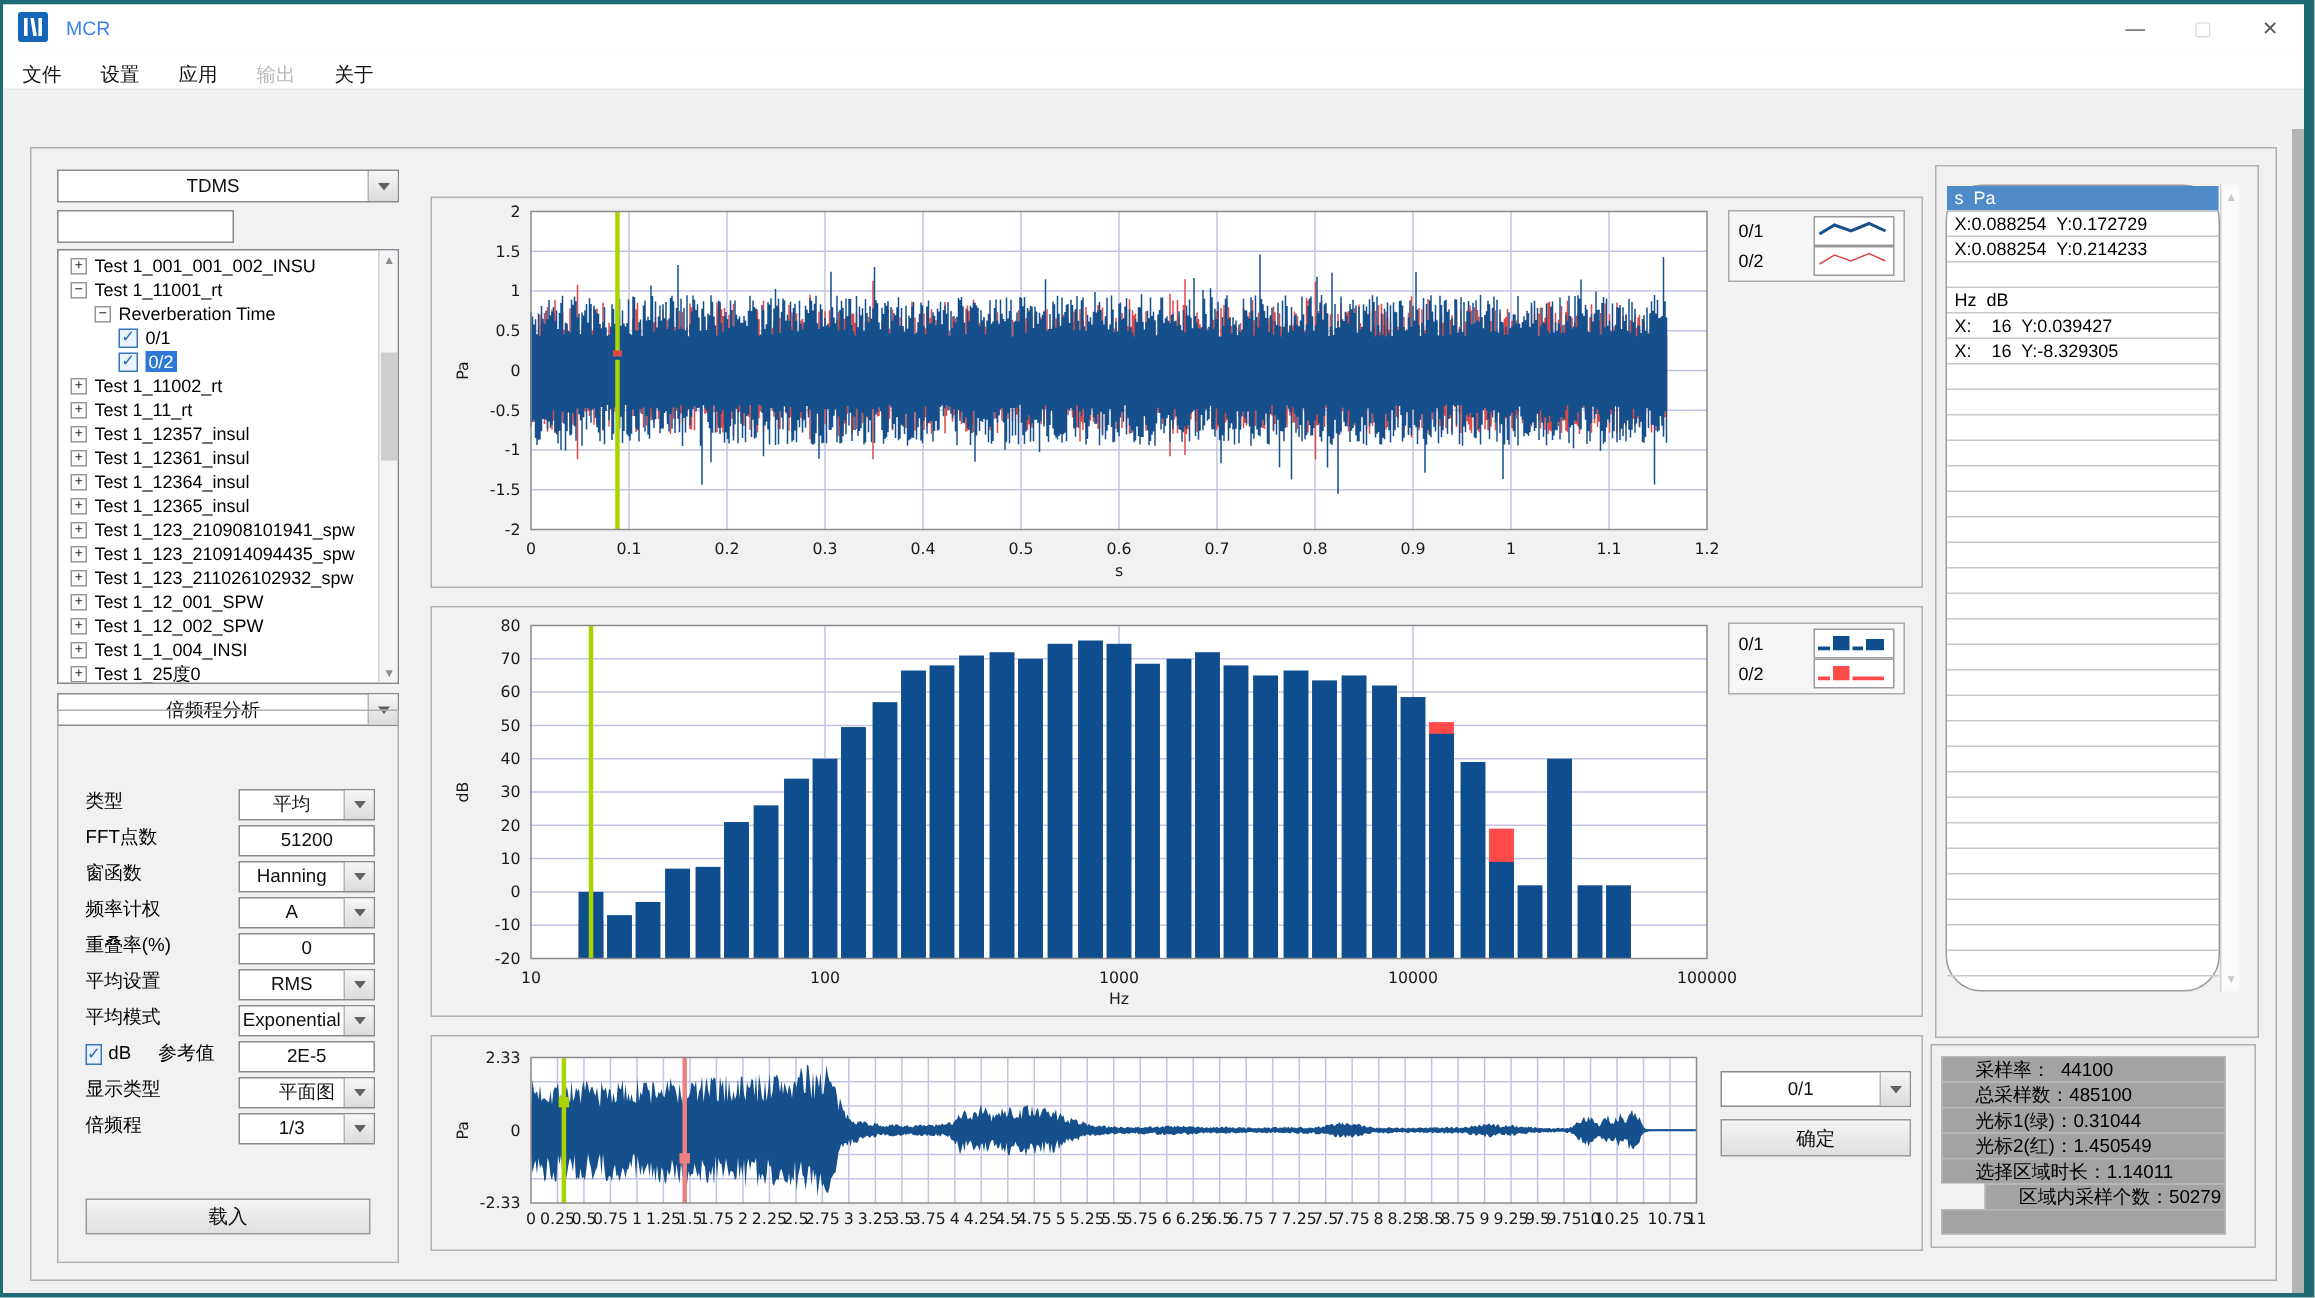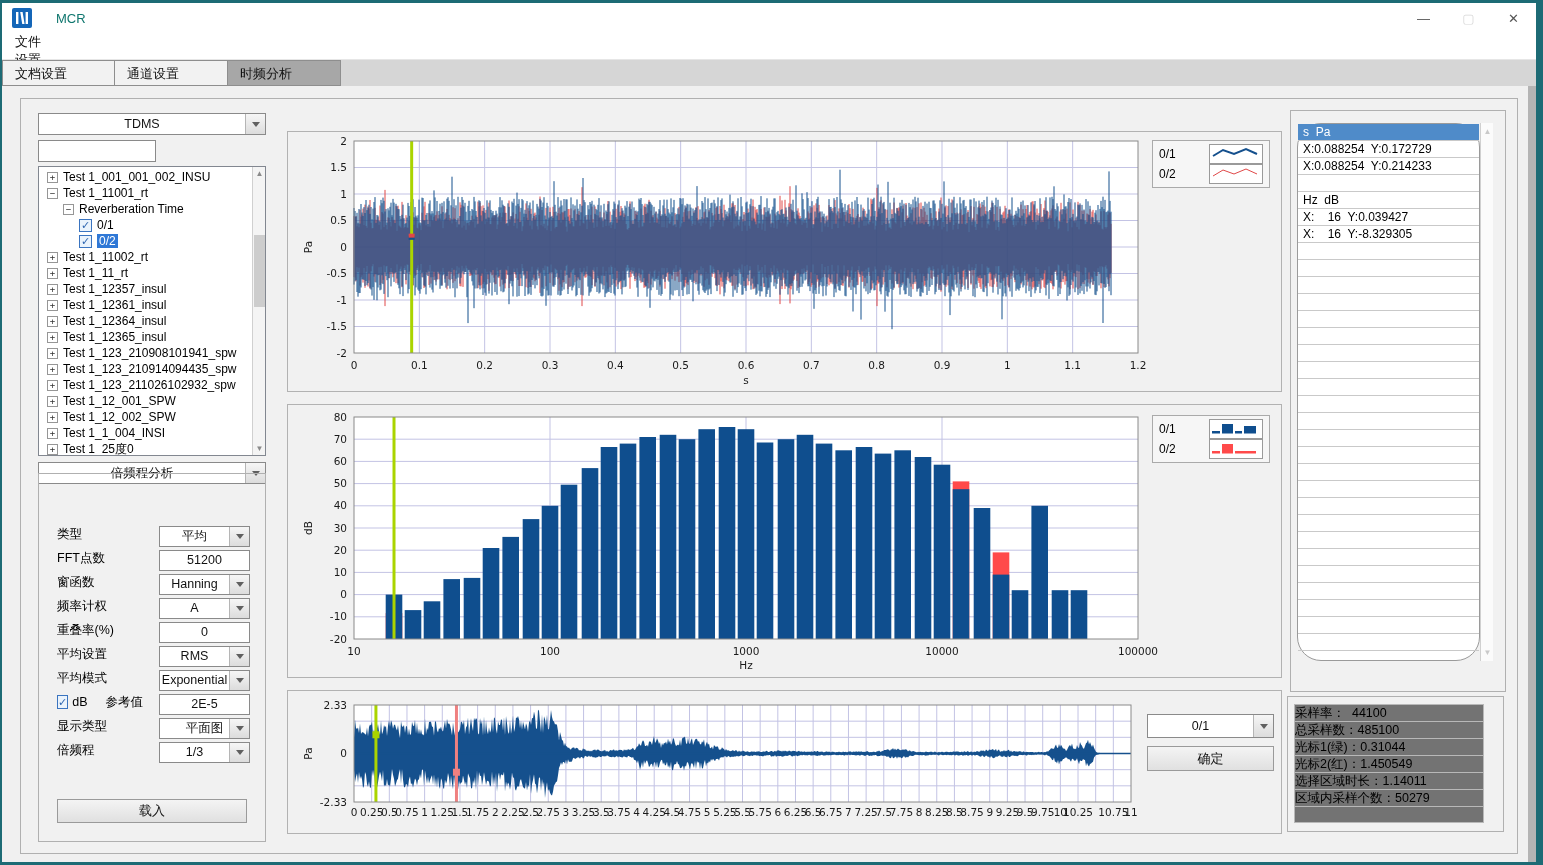--- a/index.html
+++ b/index.html
@@ -2,25 +2,25 @@
 <html><head>
 <meta charset="utf-8">
 <style>
   html,body{margin:0;padding:0;overflow:hidden;}
   body{width:1543px;height:865px;position:relative;background:#8fa3a6;font-family:"Liberation Sans",sans-serif;}
   .app{position:absolute;inset:0;box-sizing:border-box;background:#f0f0f0;
        border-left:2px solid #1d6b75;border-top:3px solid #1d6b75;border-right:7px solid #1d6b75;border-bottom:3px solid #1d6b75;}
   
   .titlebar{position:absolute;left:0;top:0;right:0;height:30px;background:#ffffff;display:flex;align-items:center;}
   .app-icon{margin-left:10px;width:20px;height:20px;}
-  .win-title{margin-left:24px;font-size:13px;color:#0f766e;}
+  .win-title{margin-left:12px;font-size:13px;color:#3b82f6;}
   .win-controls{position:absolute;right:0;top:0;height:30px;display:flex;}
   .win-btn{width:45px;height:30px;display:flex;align-items:center;justify-content:center;font-size:13px;color:#555;}
   .win-btn.max{color:#d8d8d8;}
-  .menubar{position:absolute;left:0;top:30px;right:0;height:26px;background:#ffffff;display:flex;align-items:flex-start;border-bottom:1px solid #e6e6e6;flex-direction:column;}
+  .menubar{position:absolute;left:0;top:30px;right:0;height:26px;background:#ffffff;display:flex;align-items:flex-end;border-bottom:1px solid #e6e6e6;}
   .menu-item{padding:0 13px;font-size:13px;color:#111;}
   .menu-item.disabled{color:#b8b8b8;}
   .tabbar{position:absolute;left:0;top:57px;right:0;height:26px;background:#d6d6d6;border-bottom:1px solid #9a9a9a;display:flex;}
   .tab{box-sizing:border-box;width:113px;height:26px;line-height:25px;padding-left:12px;font-size:13px;color:#111;
        background:#f2f2f2;border:1px solid #8e8e8e;border-left:none;}
   .tab:first-child{border-left:1px solid #8e8e8e;}
   .tab.active{background:#a7a7a7;}
   
   .main{position:absolute;left:0;top:83px;right:0;bottom:0;background:#f0f0f0;}
   .frame{position:absolute;left:18px;top:12px;width:1496px;height:754px;border:1px solid #b0b0b0;background:#f1f1f1;}
@@ -58,21 +58,21 @@
   svg text{font-family:"DejaVu Sans",sans-serif;font-size:10.5px;fill:#1a1a1a;}
   .legend{position:absolute;box-sizing:border-box;border:1px solid #aaa;background:#f6f6f6;padding:3px 6px;}
   .legend-item{display:flex;align-items:center;height:20px;}
   .legend-item span.lname{font-size:12px;flex:1;color:#000;}
   .legend-item .swatch{width:52px;height:18px;border:1px solid #9a9a9a;background:#fff;}
   
   .listpanel{position:absolute;box-sizing:border-box;background:#fff;border:1px solid #9a9a9a;}
   .list-row{box-sizing:border-box;height:17px;border-bottom:1px solid #c9c9c9;font-size:12px;line-height:16px;padding-left:5px;
             white-space:pre;color:#000;overflow:hidden;}
   .list-row.selected{background:#4f8bc9;color:#fff;}
-  .stats-row{box-sizing:border-box;height:17px;border-bottom:1px solid #b8b8b8;font-size:12.5px;line-height:16px;padding-left:0;white-space:pre;color:#000;background:#737373;}
+  .stats-row{box-sizing:border-box;height:17px;border-bottom:1px solid #b8b8b8;font-size:12.5px;line-height:16px;padding-left:22px;white-space:pre;color:#000;background:#a3a3a3;}
 </style>
 </head>
 <body>
 
 <div class="app">
 
   <div class="titlebar">
     <svg class="app-icon" viewBox="0 0 20 20">
       <rect x="0" y="0" width="20" height="20" rx="2" fill="#1466b8"></rect>
       <path d="M4 4 h2.4 v12 h-2.4 z M8.2 4 h2.4 l2 12 h-2.4 z M13.6 4 h2.4 v12 h-2.4 z" fill="#ffffff"></path>
@@ -86,25 +86,20 @@
   </div>
 
   <div class="menubar">
       <span class="menu-item">文件</span>
       <span class="menu-item">设置</span>
       <span class="menu-item">应用</span>
       <span class="menu-item disabled">输出</span>
       <span class="menu-item">关于</span>
     </div>
 
-  <div class="tabbar">
-      <div class="tab">文档设置</div>
-      <div class="tab">通道设置</div>
-      <div class="tab active">时频分析</div>
-    </div>
 
   <div class="main">
     <div class="frame"></div>
     <div class="gray-strip"></div>
 
     <div class="combo" style="left:36px;top:27px;width:228px;height:22px;">
       <span class="combo-val">TDMS</span>
       <span class="combo-btn">
           <i class="tri"></i>
         </span>
@@ -619,17 +614,17 @@
       <span class="arr" style="bottom:2px;color:#c9c9c9;">▼</span>
     </div>
 
     <div class="groupbox" style="left:1285px;top:610px;width:217px;height:136px;"></div>
     <div id="stats-list" style="position:absolute;left:1292px;top:618px;width:190px;">
         <div class="stats-row" style="border-top: 1px solid rgb(184, 184, 184); border-right: 1px solid rgb(184, 184, 184); border-bottom: none; border-left: 1px solid rgb(184, 184, 184); border-image: initial;">采样率：  44100</div>
         <div class="stats-row" style="border-top: 1px solid rgb(184, 184, 184); border-right: 1px solid rgb(184, 184, 184); border-bottom: none; border-left: 1px solid rgb(184, 184, 184); border-image: initial;">总采样数：485100</div>
         <div class="stats-row" style="border-top: 1px solid rgb(184, 184, 184); border-right: 1px solid rgb(184, 184, 184); border-bottom: none; border-left: 1px solid rgb(184, 184, 184); border-image: initial;">光标1(绿)：0.31044</div>
         <div class="stats-row" style="border-top: 1px solid rgb(184, 184, 184); border-right: 1px solid rgb(184, 184, 184); border-bottom: none; border-left: 1px solid rgb(184, 184, 184); border-image: initial;">光标2(红)：1.450549</div>
         <div class="stats-row" style="border-top: 1px solid rgb(184, 184, 184); border-right: 1px solid rgb(184, 184, 184); border-bottom: none; border-left: 1px solid rgb(184, 184, 184); border-image: initial;">选择区域时长：1.14011</div>
-        <div class="stats-row" style="border-top: 1px solid rgb(184, 184, 184); border-right: 1px solid rgb(184, 184, 184); border-bottom: none; border-left: 1px solid rgb(184, 184, 184); border-image: initial;">区域内采样个数：50279</div>
+        <div class="stats-row" style="border-top: 1px solid rgb(184, 184, 184); border-right: 1px solid rgb(184, 184, 184); border-bottom: none; border-left: 1px solid rgb(184, 184, 184); border-image: initial; margin-left: 29px;">区域内采样个数：50279</div>
         <div class="stats-row" style="border: 1px solid rgb(184, 184, 184);"></div>
       </div>
   </div>
 </div>
 
 </body></html>

